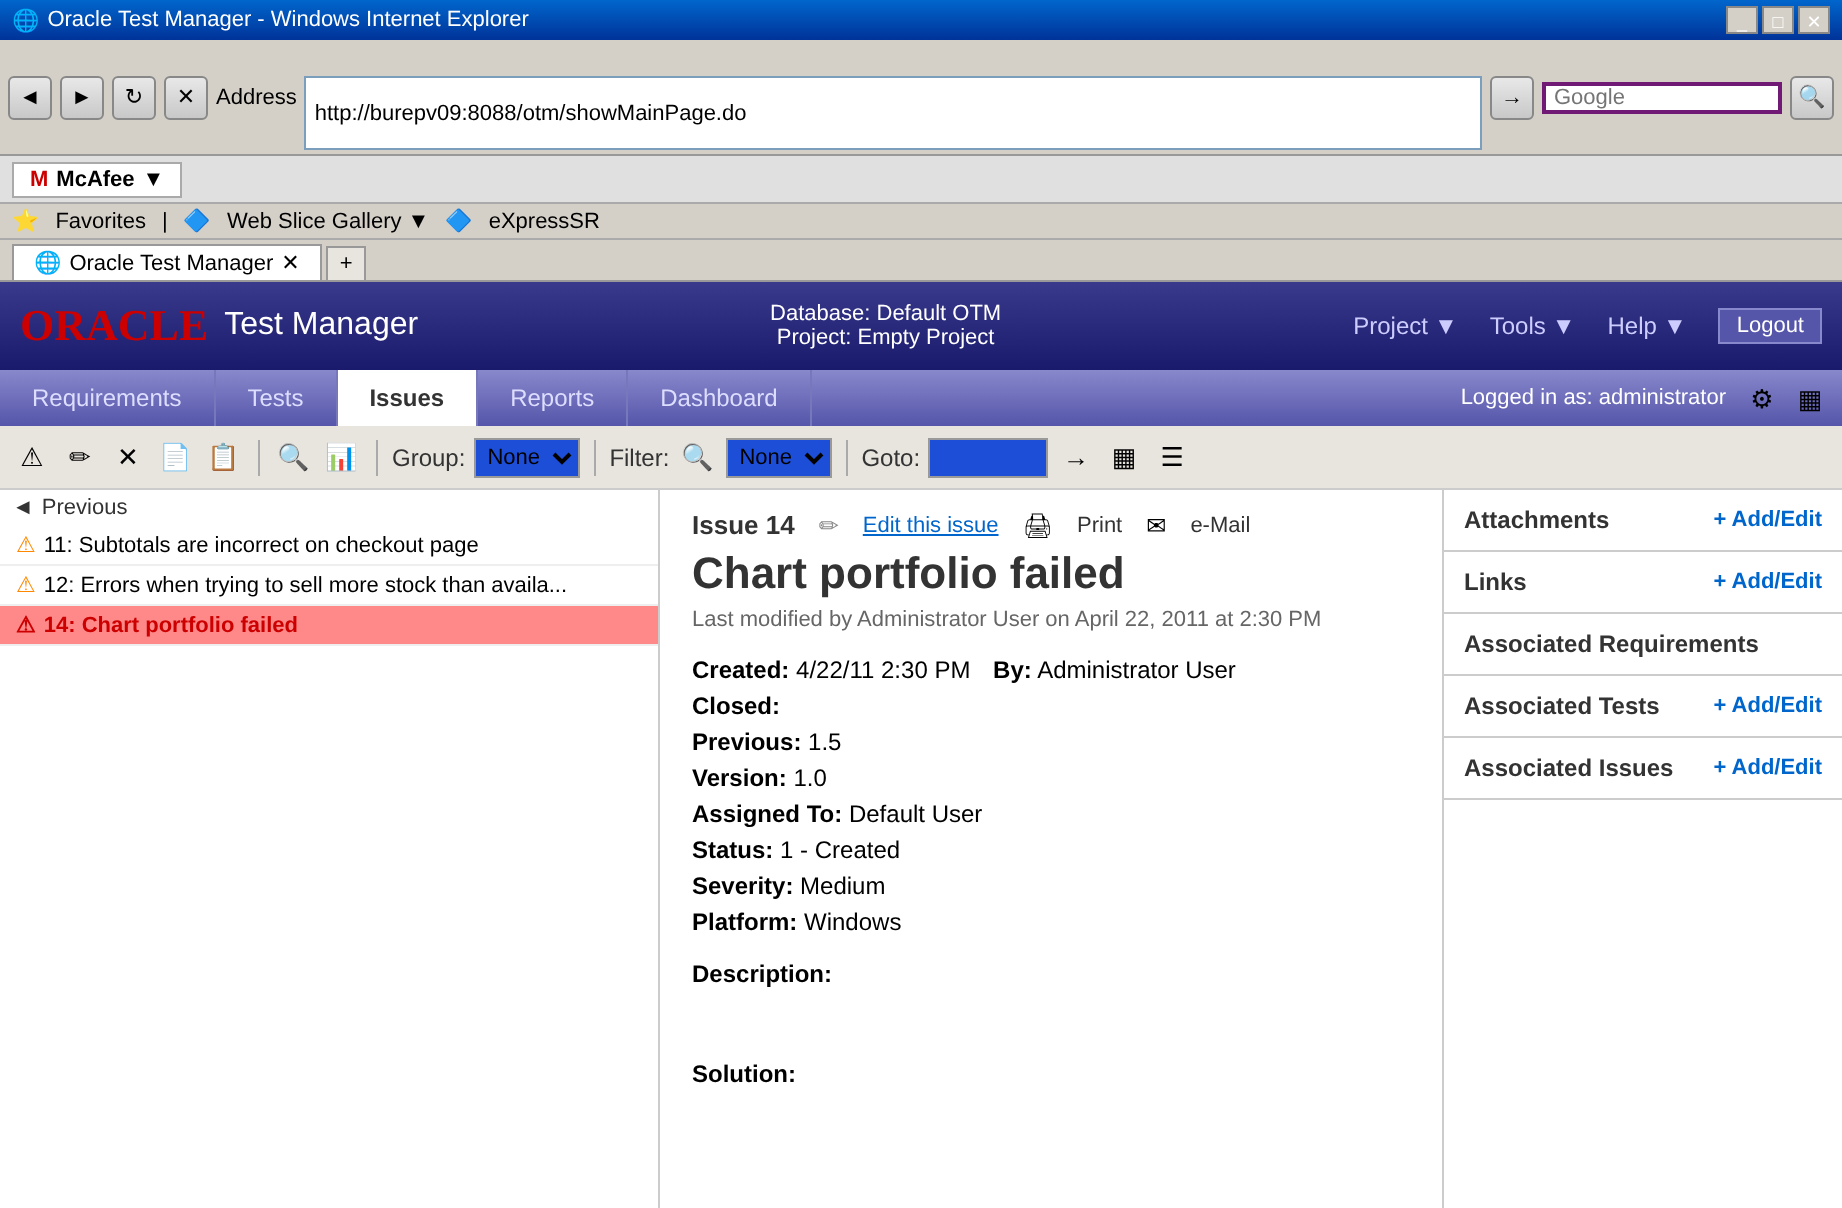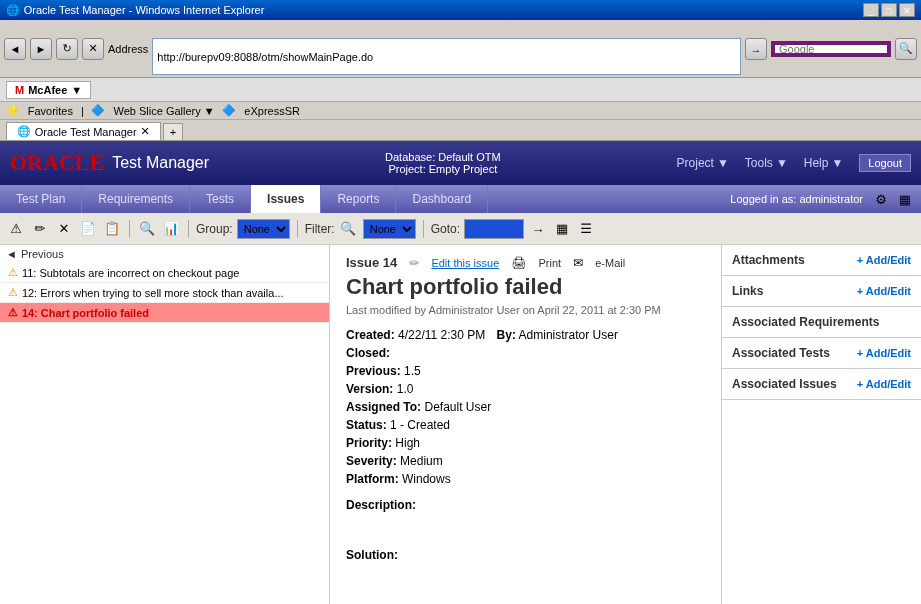--- a/index.html
+++ b/index.html
@@ -40,21 +40,21 @@
       font-size: 11px; cursor: pointer;
     }
     .address-input {
       flex: 1; height: 37px; font-size: 11px;
       border: 1px solid #7b9ebd; padding: 3px 4px;
       background: white;
       margin-top: 16px;
     }
     .search-box {
       width: 120px; height: 16px; font-size: 11px;
-      border: 4px solid #701a75; padding: 1px 4px;
+      border: 2px solid #701a75; padding: 1px 4px;
     }
 
     
     .favorites-bar {
       background: #d4d0c8;
       padding: 2px 6px;
       display: flex;
       align-items: center;
       gap: 8px;
       border-bottom: 1px solid #aaa;
@@ -345,23 +345,20 @@
     </div>
     <div class="header-nav-item">
       <span>Help</span>
       <span>▼</span>
     </div>
     <button class="logout-btn">Logout</button>
   </div>
 </div>
 
 <div class="main-nav">
-  <div class="nav-tab">
-    <span>Test Plan</span>
-  </div>
   <div class="nav-tab">
     <span>Requirements</span>
   </div>
   <div class="nav-tab">
     <span>Tests</span>
   </div>
   <div class="nav-tab active">
     <span>Issues</span>
   </div>
   <div class="nav-tab">
@@ -459,24 +456,20 @@
     </div>
     <div class="detail-row">
       <span class="detail-label">Assigned To:</span>
       <span>Default User</span>
     </div>
     <div class="detail-row">
       <span class="detail-label">Status:</span>
       <span>1 - Created</span>
     </div>
     <div class="detail-row">
-      <span class="detail-label">Priority:</span>
-      <span>High</span>
-    </div>
-    <div class="detail-row">
       <span class="detail-label">Severity:</span>
       <span>Medium</span>
     </div>
     <div class="detail-row">
       <span class="detail-label">Platform:</span>
       <span>Windows</span>
     </div>
 
     <div class="section-label">Description:</div>
     <div style="height: 20px;"></div>

